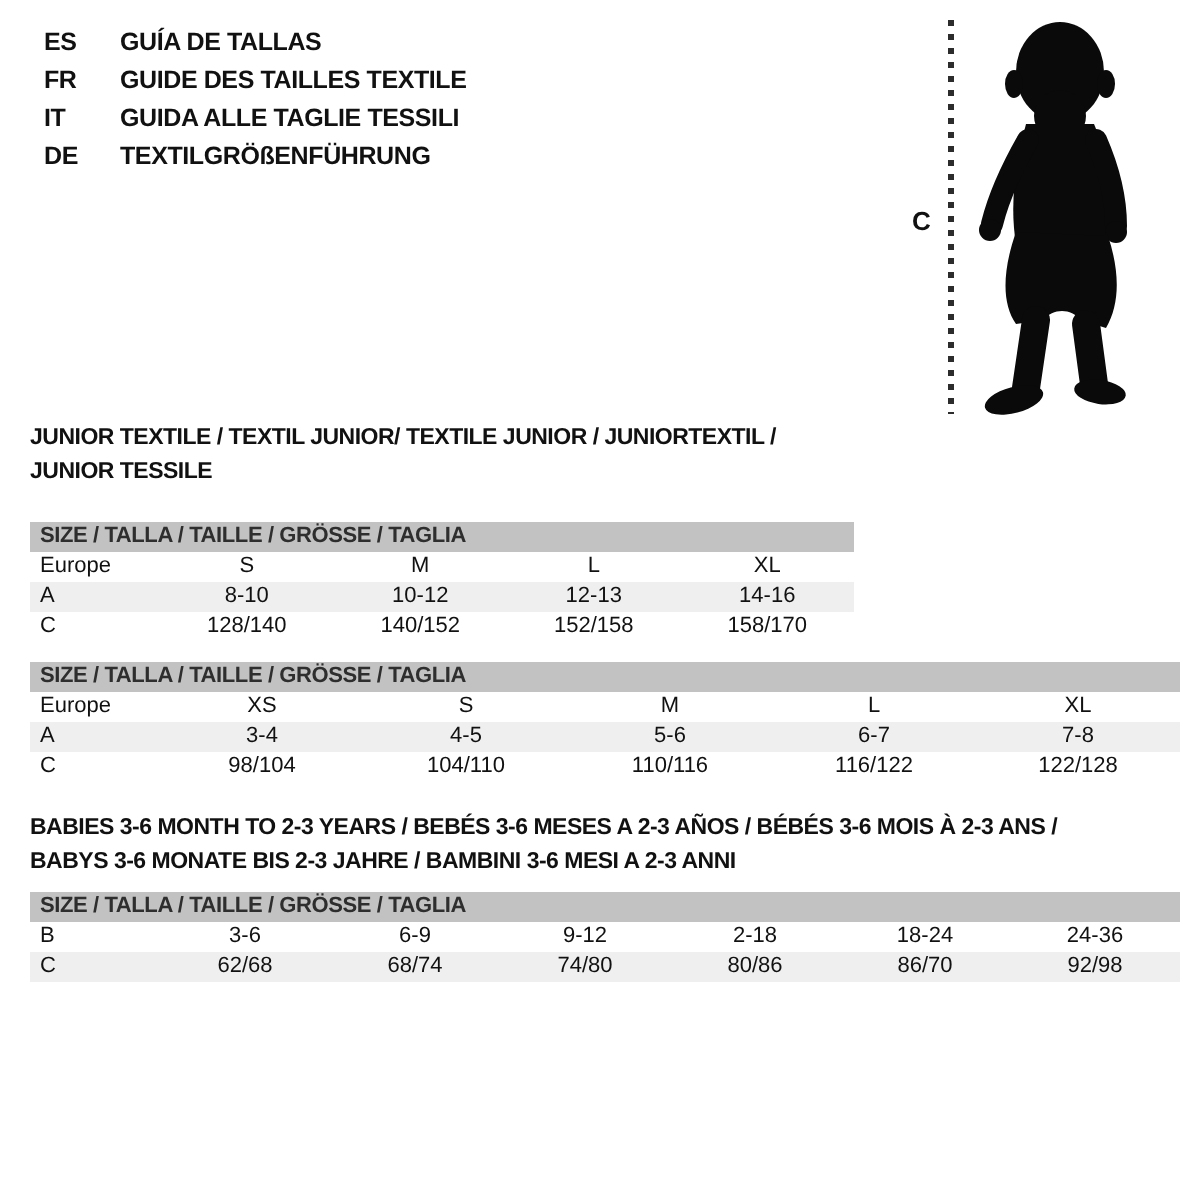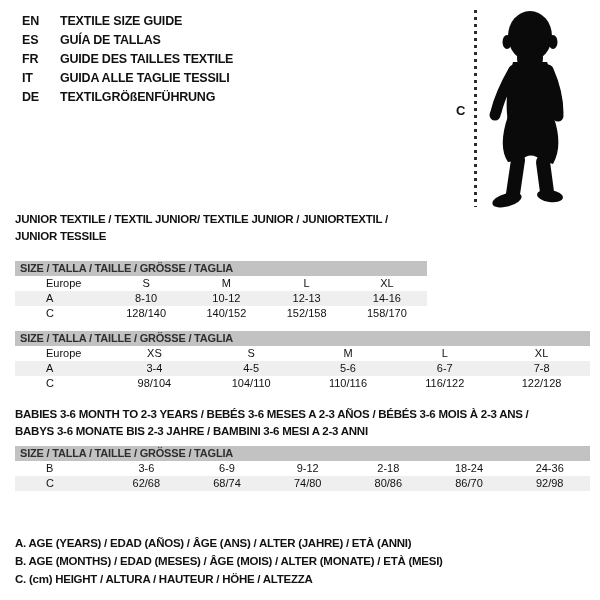--- a/index.html
+++ b/index.html
@@ -27,36 +27,32 @@
   .tbl h2 sub{font-size:7.5px;vertical-align:-2px;}
   .size-bar{
     height:15px;line-height:15px;background:var(--bar,#c2c2c2);
     font-weight:bold;font-size:11px;padding-left:5px;color:#2e2e2e;letter-spacing:-0.2px;
   }
   #t1 .size-bar{margin-top:16px;}
   #t2 .size-bar{margin-top:12px;}
   #t3 .size-bar{margin-top:6px;}
   .trow{display:flex;height:15px;line-height:15px;font-size:11px;}
   .trow.shaded{background:var(--shade,#efefef);}
-  .rlabel{width:60px;padding-left:5px;flex:0 0 auto;margin-left:26px;}
+  .rlabel{width:60px;padding-left:5px;flex:0 0 auto;}
   .cell{flex:1;text-align:center;}
   
   .legend{position:absolute;top:534px;left:15px;}
   .legend-line{font-weight:bold;font-size:11.5px;line-height:18px;letter-spacing:-0.25px;}
 </style>
 </head>
 <body>
 
 <div class="page">
 
   <div class="languages">
-    <div class="lang-row">
-      <span class="lang-code">EN</span>
-      <span class="lang-text">TEXTILE SIZE GUIDE</span>
-    </div>
     <div class="lang-row">
       <span class="lang-code">ES</span>
       <span class="lang-text">GUÍA DE TALLAS</span>
     </div>
     <div class="lang-row">
       <span class="lang-code">FR</span>
       <span class="lang-text">GUIDE DES TAILLES TEXTILE</span>
     </div>
     <div class="lang-row">
       <span class="lang-code">IT</span>
@@ -166,19 +162,14 @@
           <span class="cell">62/68</span>
           <span class="cell">68/74</span>
           <span class="cell">74/80</span>
           <span class="cell">80/86</span>
           <span class="cell">86/70</span>
           <span class="cell">92/98</span>
         </div>
       </div>
   </section>
 
-  <div class="legend">
-    <div class="legend-line">A. AGE (YEARS) / EDAD (AÑOS) / ÂGE (ANS) / ALTER (JAHRE) / ETÀ (ANNI)</div>
-    <div class="legend-line">B. AGE (MONTHS) / EDAD (MESES) / ÂGE (MOIS) / ALTER (MONATE) / ETÀ (MESI)</div>
-    <div class="legend-line">C. (cm) HEIGHT / ALTURA / HAUTEUR / HÖHE / ALTEZZA</div>
-  </div>
 
 </div>
 
 </body></html>

